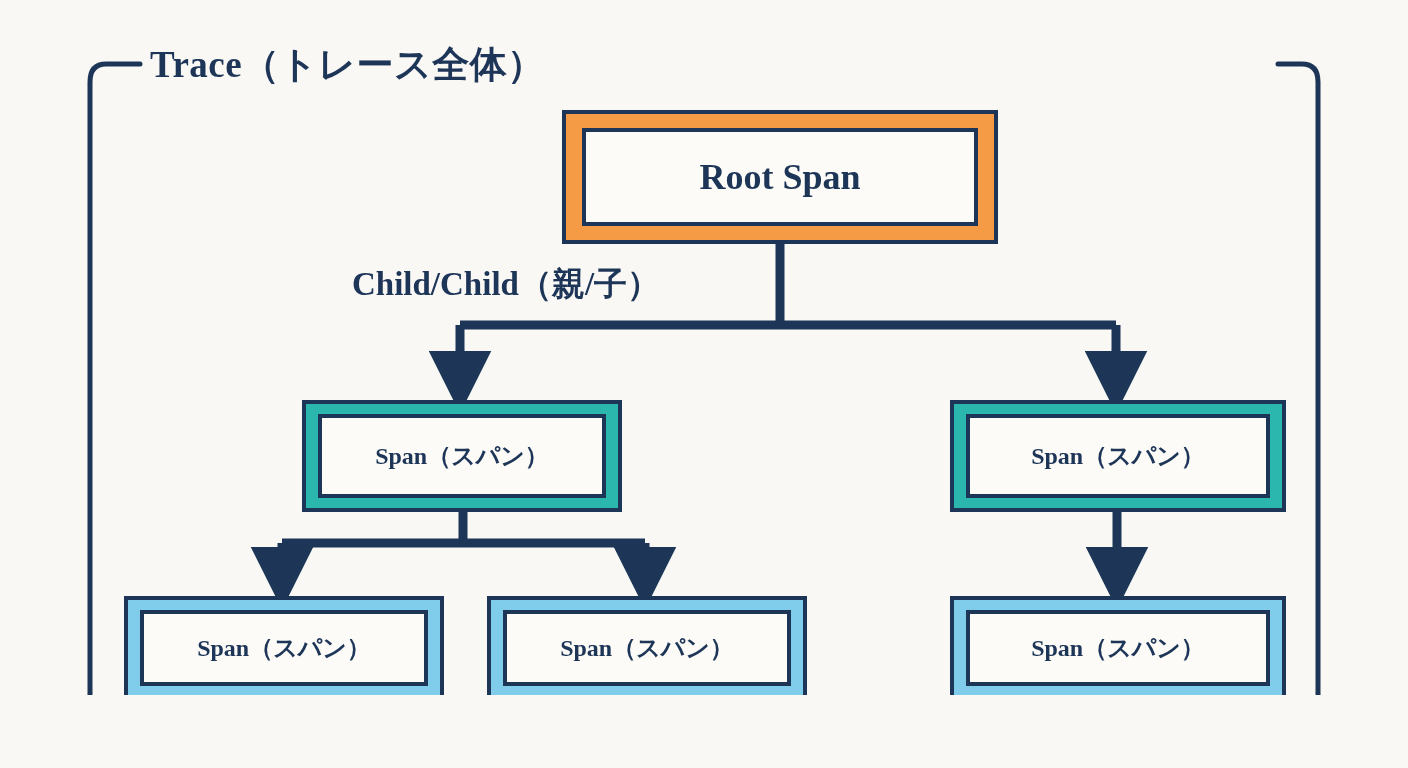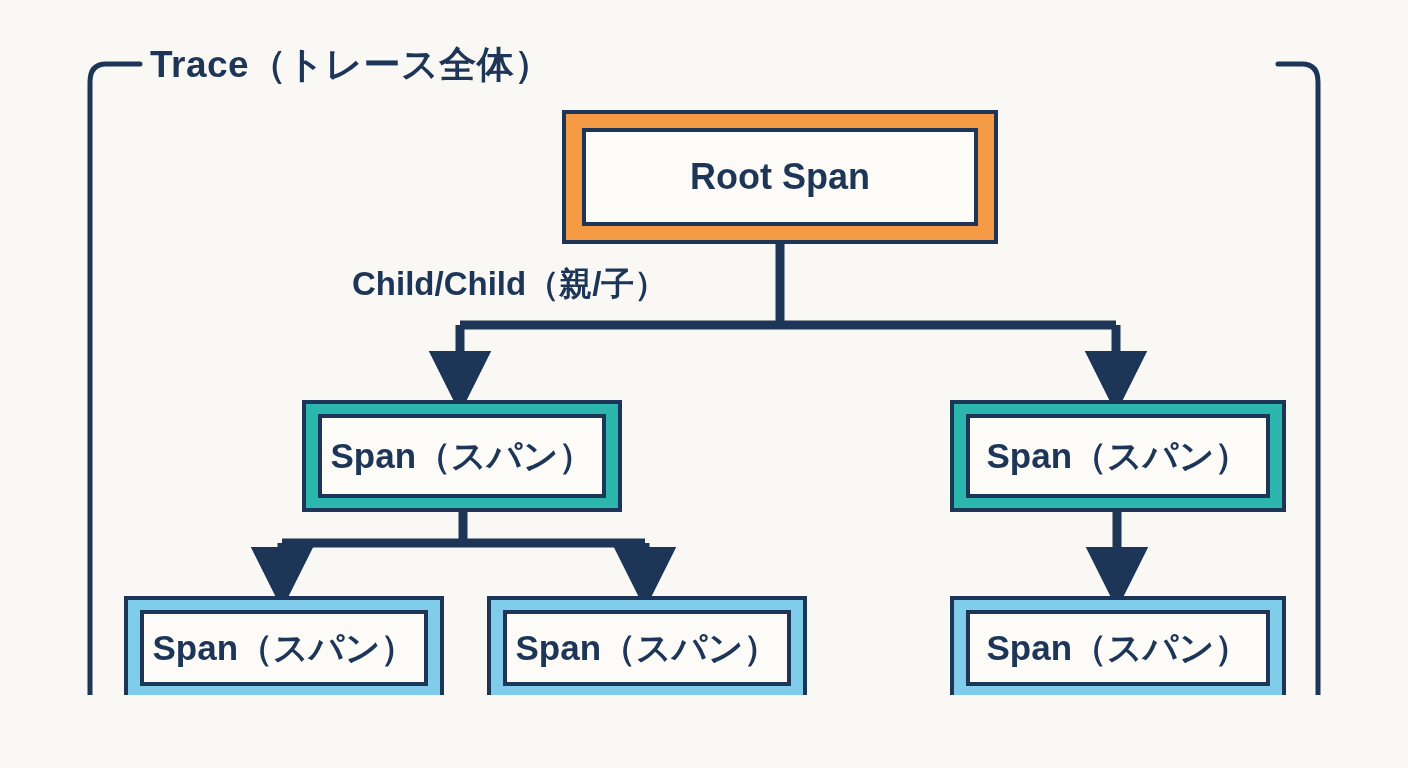--- a/index.html
+++ b/index.html
@@ -6,21 +6,21 @@
     margin: 0;
     padding: 0;
     background: #faf8f5;
   }
   #stage {
     position: relative;
     width: 1408px;
     height: 695px;
     background: #faf8f5;
     overflow: hidden;
-    font-family: Liberation Sans, sans-serif;
+    font-family: Liberation Serif, serif;
   }
   #wires {
     position: absolute;
     left: 0; top: 0;
     width: 1408px;
     height: 768px;
     pointer-events: none;
   }
   
   .trace-title {
@@ -56,21 +56,21 @@
     box-sizing: border-box;
     width: 100%;
     height: 100%;
     border: 4px solid #1d3557;
     background: #fcfbf8;
     display: flex;
     align-items: center;
     justify-content: center;
   }
   .node .plate span {
-    font-size: 35px;
+    font-size: 24px;
     font-weight: bold;
     color: #1d3557;
     white-space: nowrap;
   }
   
   .node.root { background: #f59b46; padding: 14px 16px; }
   .node.root .plate span { font-size: 36px; }
   
   .node.teal { background: #2bb6ae; padding: 10px 12px; }
   

